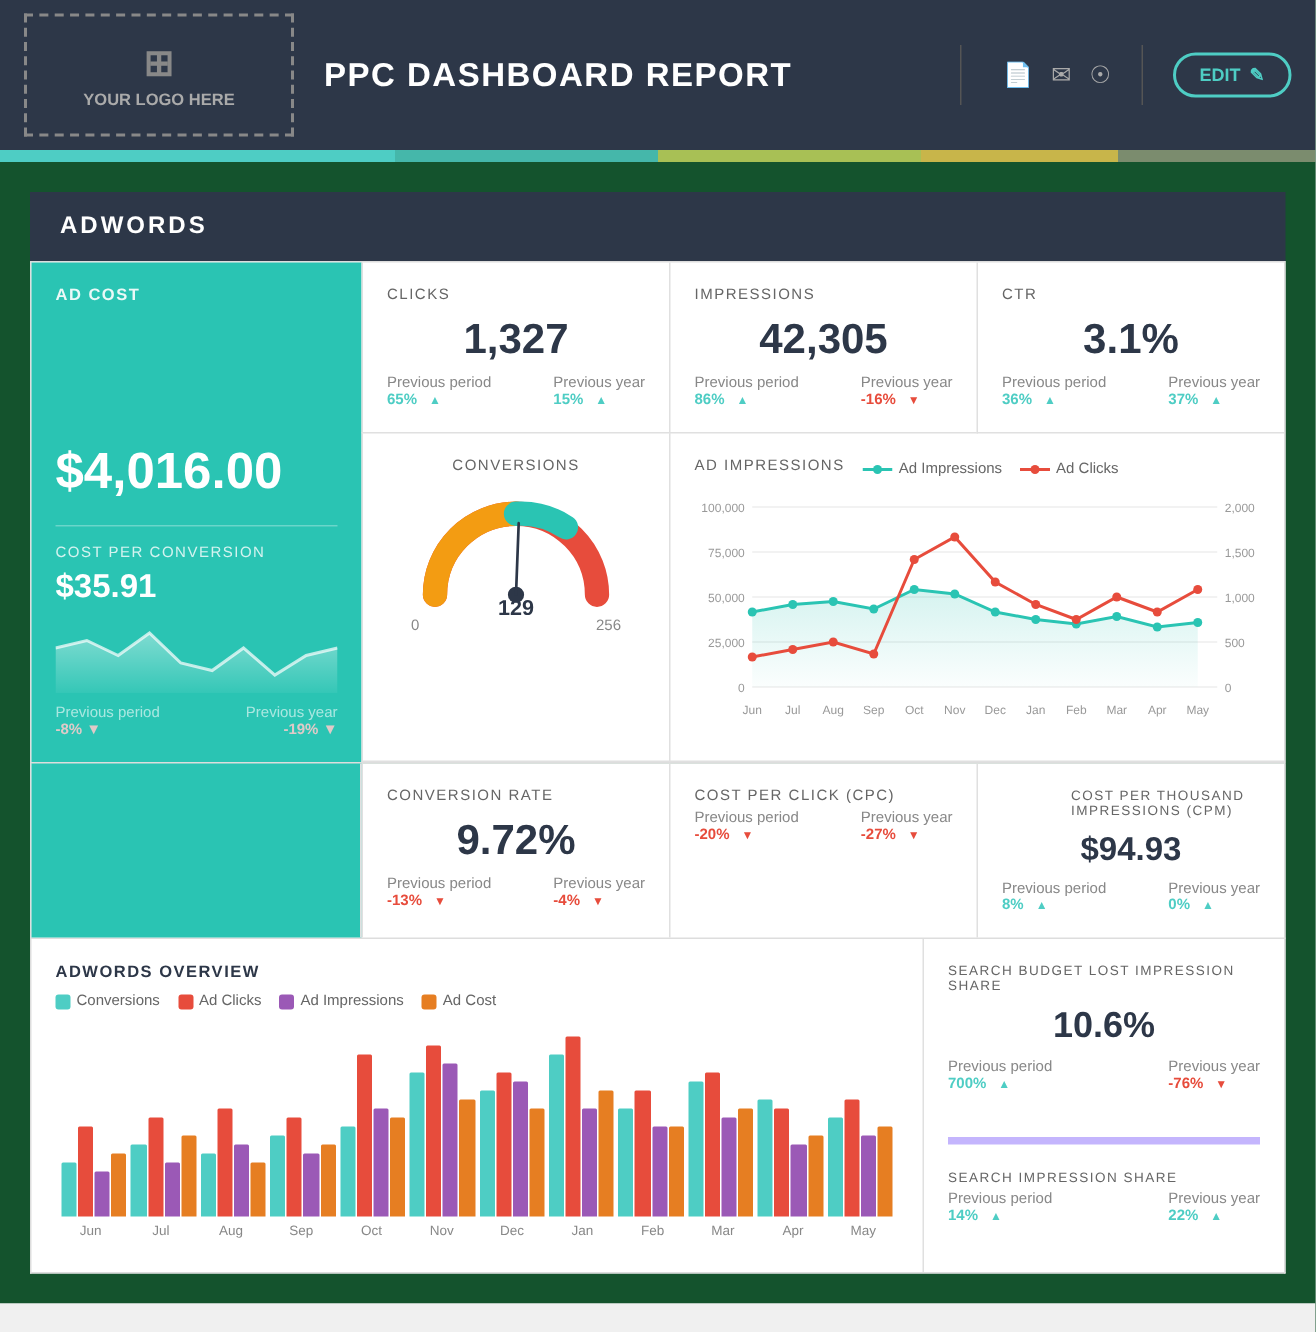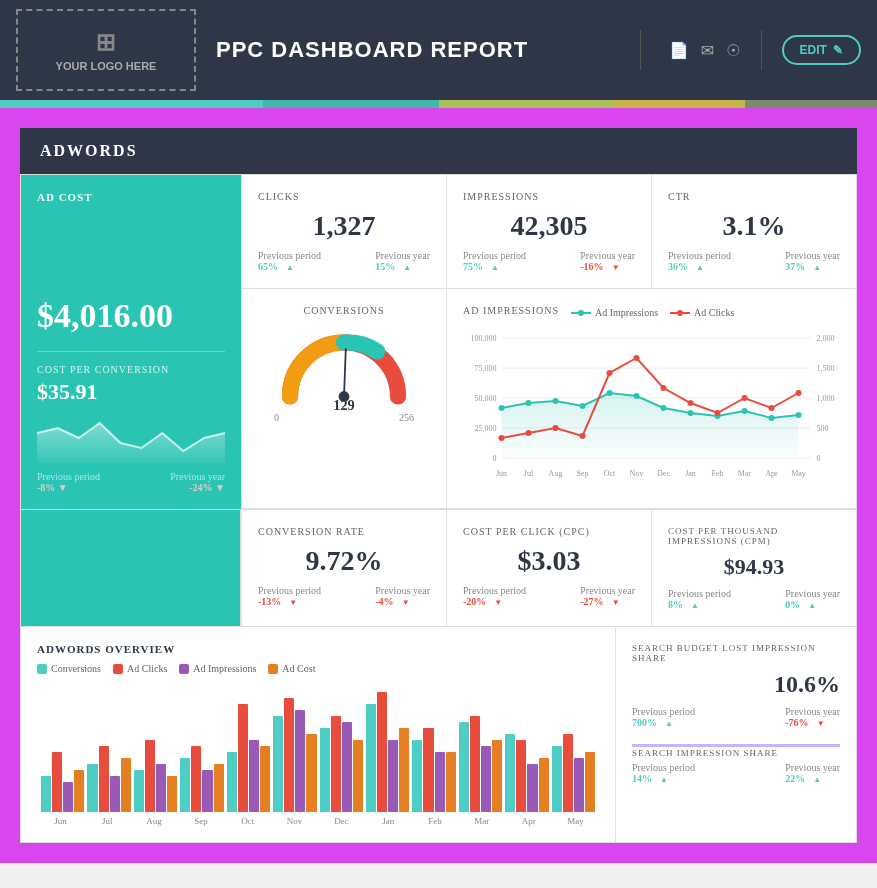--- a/index.html
+++ b/index.html
@@ -114,22 +114,21 @@
     }
     
     .color-strip {
       height: 8px;
       background: linear-gradient(to right, #4ecdc4 0%, #4ecdc4 30%, #45b7aa 30%, #45b7aa 50%, #a8c055 50%, #a8c055 70%, #c8b54a 70%, #c8b54a 85%, #7b8c6e 85%, #7b8c6e 100%);
     }
 
     
     .main-content {
       padding: 20px;
-      background: #d946ef;
-      font-family: Liberation Serif, serif;
+      background: #14532d;
     }
 
     
     .section-header {
       background: #2d3748;
       color: #fff;
       padding: 14px 20px;
       font-size: 16px;
       font-weight: bold;
       letter-spacing: 2px;
@@ -291,23 +290,23 @@
     .legend-dot {
       width: 10px;
       height: 10px;
       border-radius: 2px;
     }
 
     .right-metrics {
       padding: 16px;
     }
     .right-metric {
-      margin-bottom: 1px;
-      padding-bottom: 16px;
-      border-bottom: 3px solid #c4b5fd;
+      margin-bottom: 17px;
+      padding-bottom: 30px;
+      border-bottom: 5px solid #c4b5fd;
     }
     .right-metric:last-child {
       border-bottom: none;
       margin-bottom: 16px;
       padding-bottom: 0;
     }
 
     
     .gauge-svg {
       width: 160px;
@@ -369,21 +368,21 @@
         <div class="prev-period-row">
           <div>
             <div class="prev-label">Previous period</div>
             <div class="prev-val down">
               <span>-8%</span> ▼
             </div>
           </div>
           <div style="text-align:right">
             <div class="prev-label">Previous year</div>
             <div class="prev-val down">
-              <span>-24%</span> ▼
+              <span>-19%</span> ▼
             </div>
           </div>
         </div>
       </div>
     </div>
 
     <div class="metric-block">
       <div class="metric-label">CLICKS</div>
       <div class="metric-value">1,327</div>
       <div class="metric-prev-row">
@@ -404,21 +403,21 @@
       </div>
     </div>
 
     <div class="metric-block">
       <div class="metric-label">IMPRESSIONS</div>
       <div class="metric-value">42,305</div>
       <div class="metric-prev-row">
         <div>
           <div style="color:#888;font-size:10px">Previous period</div>
           <div class="metric-prev-val up">
-            <span>75%</span>
+            <span>86%</span>
               <span class="arrow-up"></span>
           </div>
         </div>
         <div style="text-align:right">
           <div style="color:#888;font-size:10px">Previous year</div>
           <div class="metric-prev-val down">
             <span>-16%</span>
               <span class="arrow-down"></span>
           </div>
         </div>
@@ -580,41 +579,40 @@
           <div class="metric-prev-val down">
             <span>-4%</span>
               <span class="arrow-down"></span>
           </div>
         </div>
       </div>
     </div>
 
     <div class="metric-block" style="border-bottom:none;">
       <div class="metric-label">COST PER CLICK (CPC)</div>
-      <div class="metric-value">$3.03</div>
       <div class="metric-prev-row">
         <div>
           <div style="color:#888;font-size:10px">Previous period</div>
           <div class="metric-prev-val down">
             <span>-20%</span>
               <span class="arrow-down"></span>
           </div>
         </div>
         <div style="text-align:right">
           <div style="color:#888;font-size:10px">Previous year</div>
           <div class="metric-prev-val down">
             <span>-27%</span>
               <span class="arrow-down"></span>
           </div>
         </div>
       </div>
     </div>
 
     <div class="metric-block" style="border-bottom:none;">
-      <div class="metric-label" style="font-size:9px;">COST PER THOUSAND IMPRESSIONS (CPM)</div>
+      <div class="metric-label" style="font-size:9px;margin-left:46px;">COST PER THOUSAND IMPRESSIONS (CPM)</div>
       <div class="metric-value" style="font-size:22px;">$94.93</div>
       <div class="metric-prev-row">
         <div>
           <div style="color:#888;font-size:10px">Previous period</div>
           <div class="metric-prev-val up">
             <span>8%</span>
               <span class="arrow-up"></span>
           </div>
         </div>
         <div style="text-align:right">
@@ -739,21 +737,21 @@
           <div style="flex: 1 1 0%; text-align: center; font-size: 9px; color: rgb(136, 136, 136);">Mar</div>
           <div style="flex: 1 1 0%; text-align: center; font-size: 9px; color: rgb(136, 136, 136);">Apr</div>
           <div style="flex: 1 1 0%; text-align: center; font-size: 9px; color: rgb(136, 136, 136);">May</div>
         </div>
     </div>
 
     <div class="right-metrics">
 
       <div class="right-metric">
         <div class="metric-label" style="font-size:9px;">SEARCH BUDGET LOST IMPRESSION SHARE</div>
-        <div class="metric-value" style="font-size:24px;text-align:right;">10.6%</div>
+        <div class="metric-value" style="font-size:24px;text-align:center;">10.6%</div>
         <div class="metric-prev-row">
           <div>
             <div style="color:#888;font-size:10px">Previous period</div>
             <div class="metric-prev-val up">
               <span>700%</span>
                 <span class="arrow-up"></span>
             </div>
           </div>
           <div style="text-align:right">
             <div style="color:#888;font-size:10px">Previous year</div>

